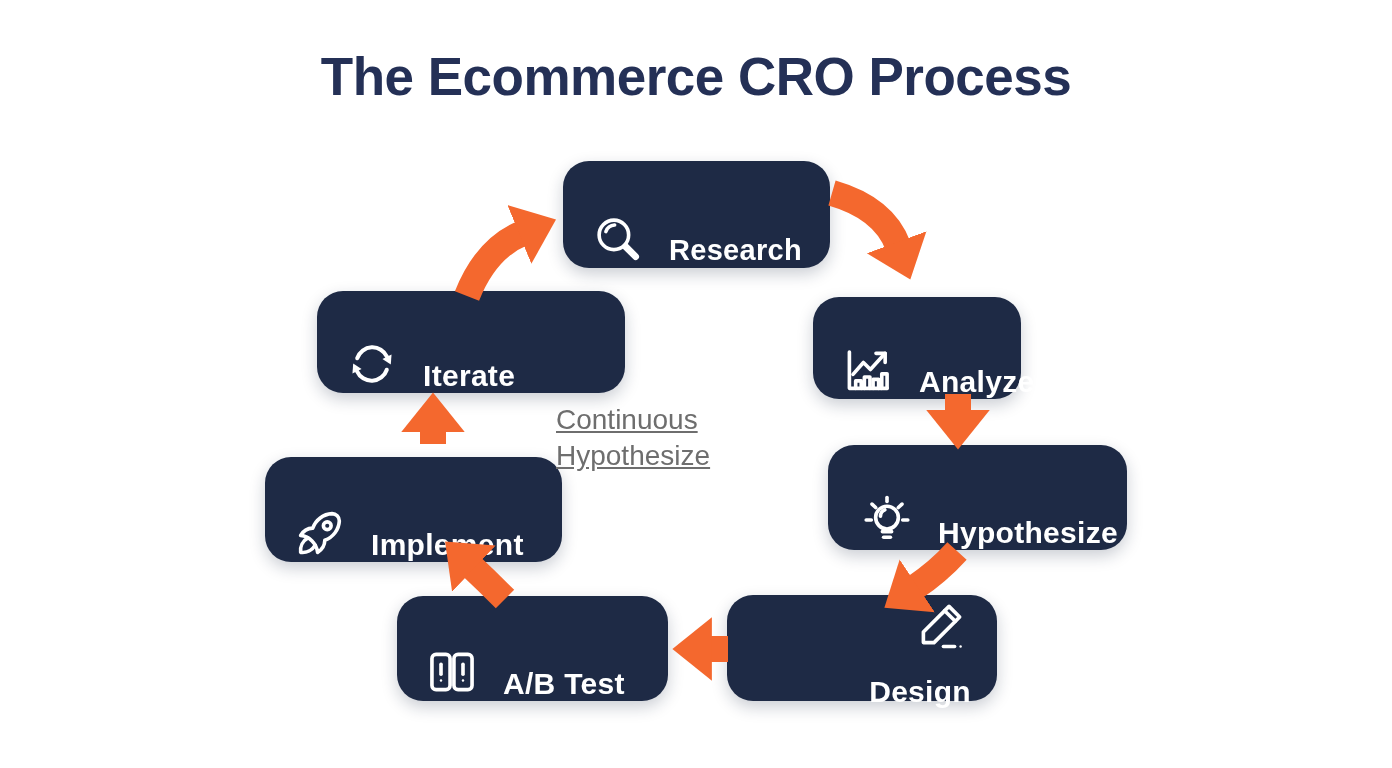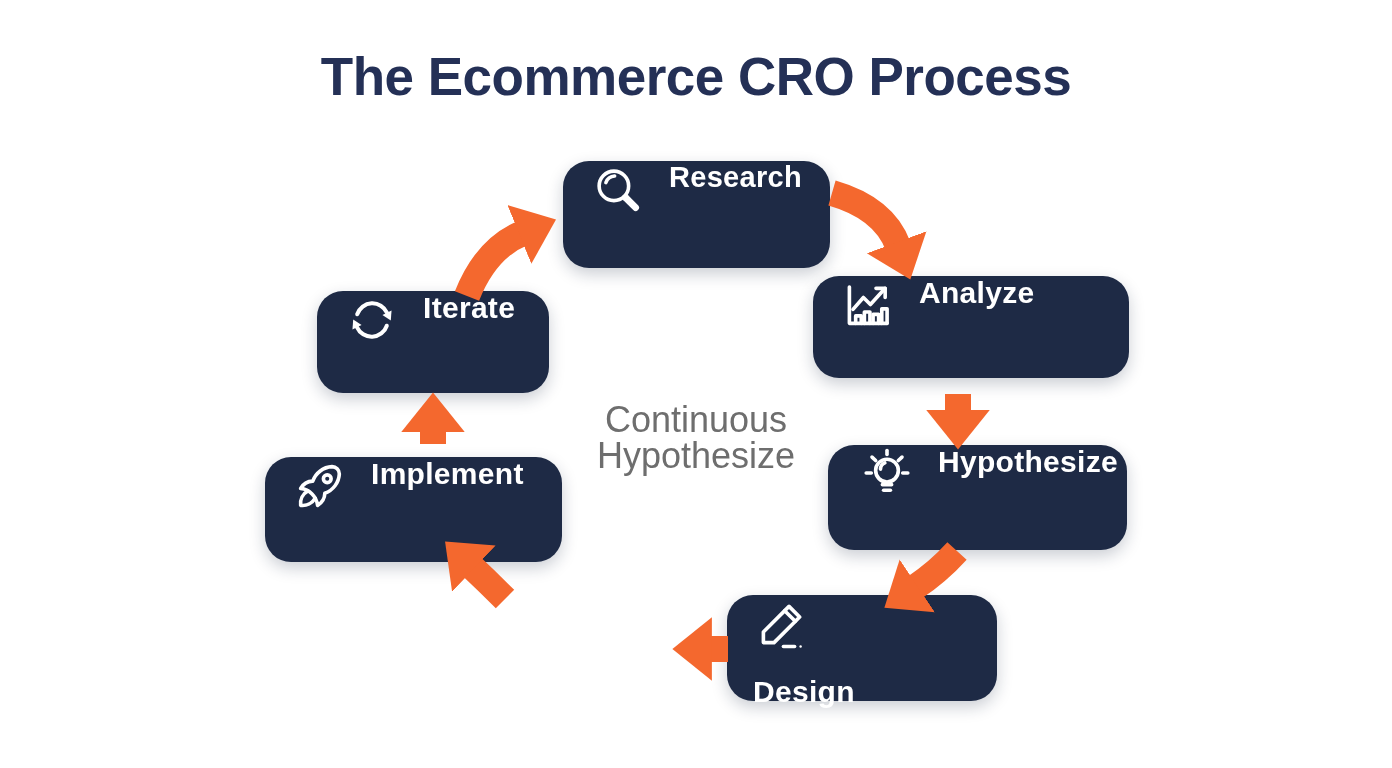--- a/index.html
+++ b/index.html
@@ -8,41 +8,41 @@
     background:var(--background, #FFFFFF); overflow:hidden;
     font-family:"Liberation Sans", sans-serif;
   }
   .title {
     position:absolute; top:46px; left:0; width:100%; margin:0;
     text-align:center; font-size:53px; font-weight:700;
     letter-spacing:-0.5px; color:var(--title-text, #243056);
   }
   
   .box {
-    position:absolute; display:flex; align-items:flex-start; gap:22px;
+    position:absolute; display:flex; align-items:flex-end; gap:22px;
     padding:0 26px; box-sizing:border-box;
     background:var(--box, #1E2A45); border-radius:26px;
     box-shadow:0 6px 16px rgba(20,30,60,.22);
     color:var(--box-text, #FFFFFF);
   }
   .box .icon { width:58px; height:58px; flex:none; color:var(--box-text,#fff); }
   .lbl { font-weight:700; font-size:30px; letter-spacing:.3px; white-space:nowrap; }
   .lbl.two { display:flex; flex-direction:column; line-height:1.16; font-size:29px; white-space:normal; }
   .b-research    { left:563px; top:161px; width:267px; height:107px; }
-  .b-analyze     { left:813px; top:276px; width:316px; height:102px; }
+  .b-analyze     { left:813px; top:297px; width:208px; height:102px; }
   .b-hypothesize { left:828px; top:445px; width:299px; height:105px;padding-left:30px; }
   .b-design      { left:727px; top:595px; width:270px; height:106px;flex-direction:column; }
   .b-abtest      { left:397px; top:596px; width:271px; height:105px; }
   .b-implement   { left:265px; top:445px; width:297px; height:105px;margin-top:12px; }
-  .b-iterate     { left:317px; top:291px; width:232px; height:102px; }
+  .b-iterate     { left:317px; top:291px; width:308px; height:102px; }
   
   .center-label {
     position:absolute; left:556px; top:402px; width:280px;
-    text-align:center; font-size:36px; line-height:36px;
-    color:var(--center-text, #6E6E6E); font-weight:400;
+    font-size:28px; line-height:36px;
+    color:var(--center-text, #6E6E6E); font-weight:400;text-decoration:underline;
   }
   .center-label span { display:block; }
   
   .arrows {
     position:absolute; left:0; top:0; width:1392px; height:768px;
     pointer-events:none; z-index:5;
   }
   .arrows path { stroke:var(--arrow, #F4682E); stroke-width:26; fill:none; }
   #ah path { fill:var(--arrow, #F4682E); stroke:none; }
   
@@ -112,20 +112,31 @@
   <div class="box b-design">
     <svg class="icon" viewBox="0 0 24 24" stroke="currentColor" fill="none" stroke-width="1.5" stroke-linecap="round" stroke-linejoin="round">
       <path d="M14.9 4.7 l4.4 4.4 L8.7 19.7 H4.3 v-4.4 Z"></path>
       <path d="M13.1 6.5 l4.4 4.4"></path>
       <path d="M12.6 21.3 h4.6"></path>
       <circle class="fill" cx="19.7" cy="21.3" r="0.5"></circle>
     </svg>
     <span class="lbl">Design</span>
   </div>
 
+  <div class="box b-abtest">
+    <svg class="icon" viewBox="0 0 24 24" stroke="currentColor" fill="none" stroke-width="1.5" stroke-linecap="round" stroke-linejoin="round">
+      <rect x="3.7" y="4.7" width="7.5" height="14.6" rx="1.7"></rect>
+      <rect x="12.8" y="4.7" width="7.5" height="14.6" rx="1.7"></rect>
+      <path d="M7.45 8.8 v4.1"></path>
+      <circle class="fill" cx="7.45" cy="15.5" r="0.5"></circle>
+      <path d="M16.55 8.8 v4.1"></path>
+      <circle class="fill" cx="16.55" cy="15.5" r="0.5"></circle>
+    </svg>
+    <span class="lbl">A/B Test</span>
+  </div>
 
   <div class="box b-implement">
     <svg class="icon" viewBox="0 0 24 24" stroke="currentColor" fill="none" stroke-width="1.5" stroke-linecap="round" stroke-linejoin="round">
       <path d="M4 13a8 8 0 0 1 7 7a6 6 0 0 0 3 -5a9 9 0 0 0 6 -8a3 3 0 0 0 -3 -3a9 9 0 0 0 -8 6a6 6 0 0 0 -5 3"></path>
       <path d="M7 14a6 6 0 0 0 -3 6a6 6 0 0 0 6 -3"></path>
       <circle cx="15" cy="9" r="1.6"></circle>
     </svg>
     <span class="lbl">Implement</span>
   </div>
 

